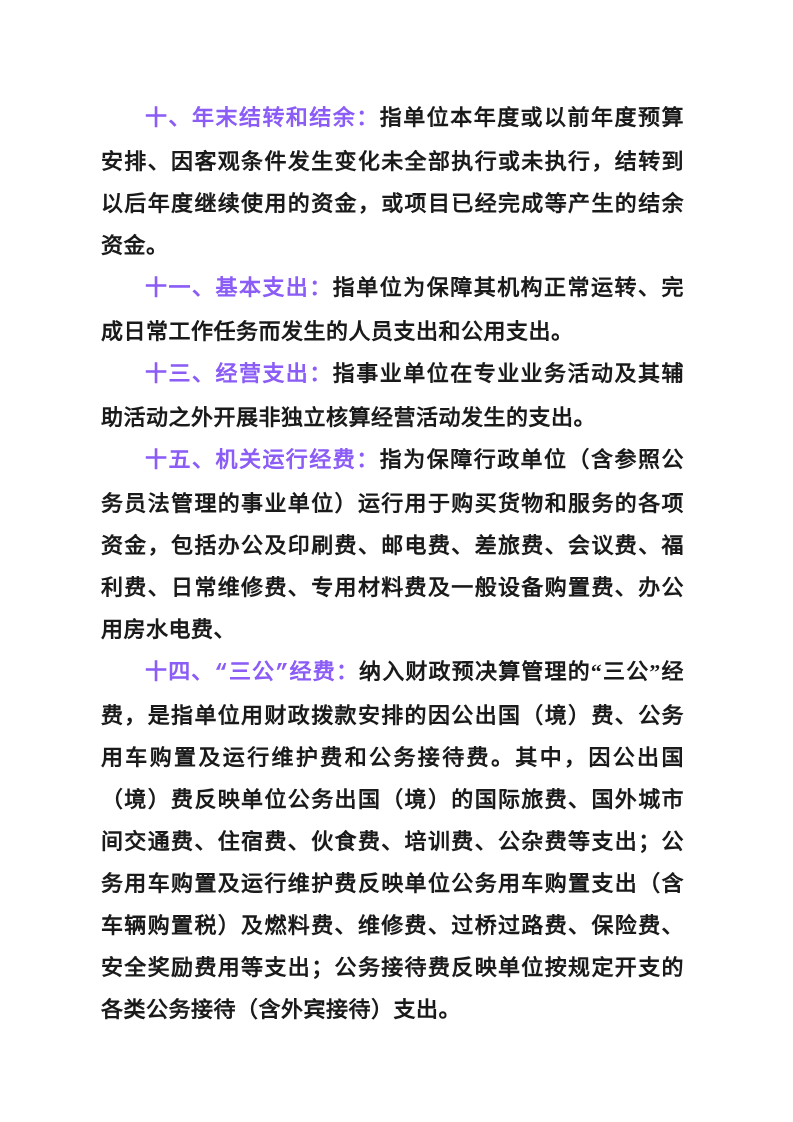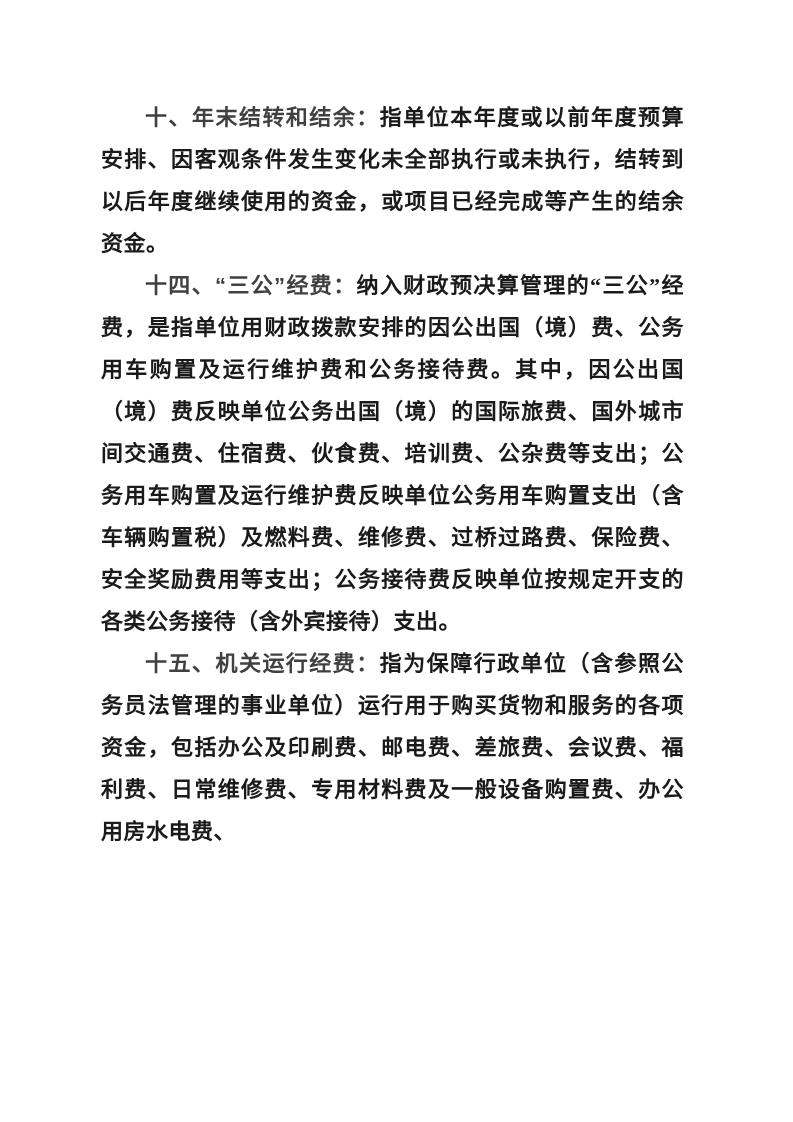--- a/index.html
+++ b/index.html
@@ -24,37 +24,39 @@
     font-size: 22px;
     line-height: 42px;
   }
   .para {
     text-indent: 2em;
     text-align: justify;
     text-justify: inter-ideograph;
     letter-spacing: 0.5px;
   }
   .para .lead {
-    font-family: Liberation Sans, sans-serif;
+    font-family: Liberation Mono, monospace;
     font-weight: 700;
-    color: #404040;
+    color: #8b5cf6;
   }
   .para .body-text {
     font-weight: 700;
   }
 </style>
 </head>
 <body>
 
 <div class="page">
   <div class="text-block">
 
     <p class="para"><span class="lead">十、年末结转和结余：</span><span class="body-text">指单位本年度或以前年度预算安排、因客观条件发生变化未全部执行或未执行，结转到以后年度继续使用的资金，或项目已经完成等产生的结余资金。</span></p>
 
+    <p class="para"><span class="lead">十一、基本支出：</span><span class="body-text">指单位为保障其机构正常运转、完成日常工作任务而发生的人员支出和公用支出。</span></p>
 
 
+    <p class="para"><span class="lead">十三、经营支出：</span><span class="body-text">指事业单位在专业业务活动及其辅助活动之外开展非独立核算经营活动发生的支出。</span></p>
+
+    <p class="para"><span class="lead">十五、机关运行经费：</span><span class="body-text">指为保障行政单位（含参照公务员法管理的事业单位）运行用于购买货物和服务的各项资金，包括办公及印刷费、邮电费、差旅费、会议费、福利费、日常维修费、专用材料费及一般设备购置费、办公用房水电费、</span></p>
 
     <p class="para"><span class="lead">十四、“三公”经费：</span><span class="body-text">纳入财政预决算管理的“三公”经费，是指单位用财政拨款安排的因公出国（境）费、公务用车购置及运行维护费和公务接待费。其中，因公出国（境）费反映单位公务出国（境）的国际旅费、国外城市间交通费、住宿费、伙食费、培训费、公杂费等支出；公务用车购置及运行维护费反映单位公务用车购置支出（含车辆购置税）及燃料费、维修费、过桥过路费、保险费、安全奖励费用等支出；公务接待费反映单位按规定开支的各类公务接待（含外宾接待）支出。</span></p>
-
-    <p class="para"><span class="lead">十五、机关运行经费：</span><span class="body-text">指为保障行政单位（含参照公务员法管理的事业单位）运行用于购买货物和服务的各项资金，包括办公及印刷费、邮电费、差旅费、会议费、福利费、日常维修费、专用材料费及一般设备购置费、办公用房水电费、</span></p>
 
   </div>
 </div>
 
 </body></html>

